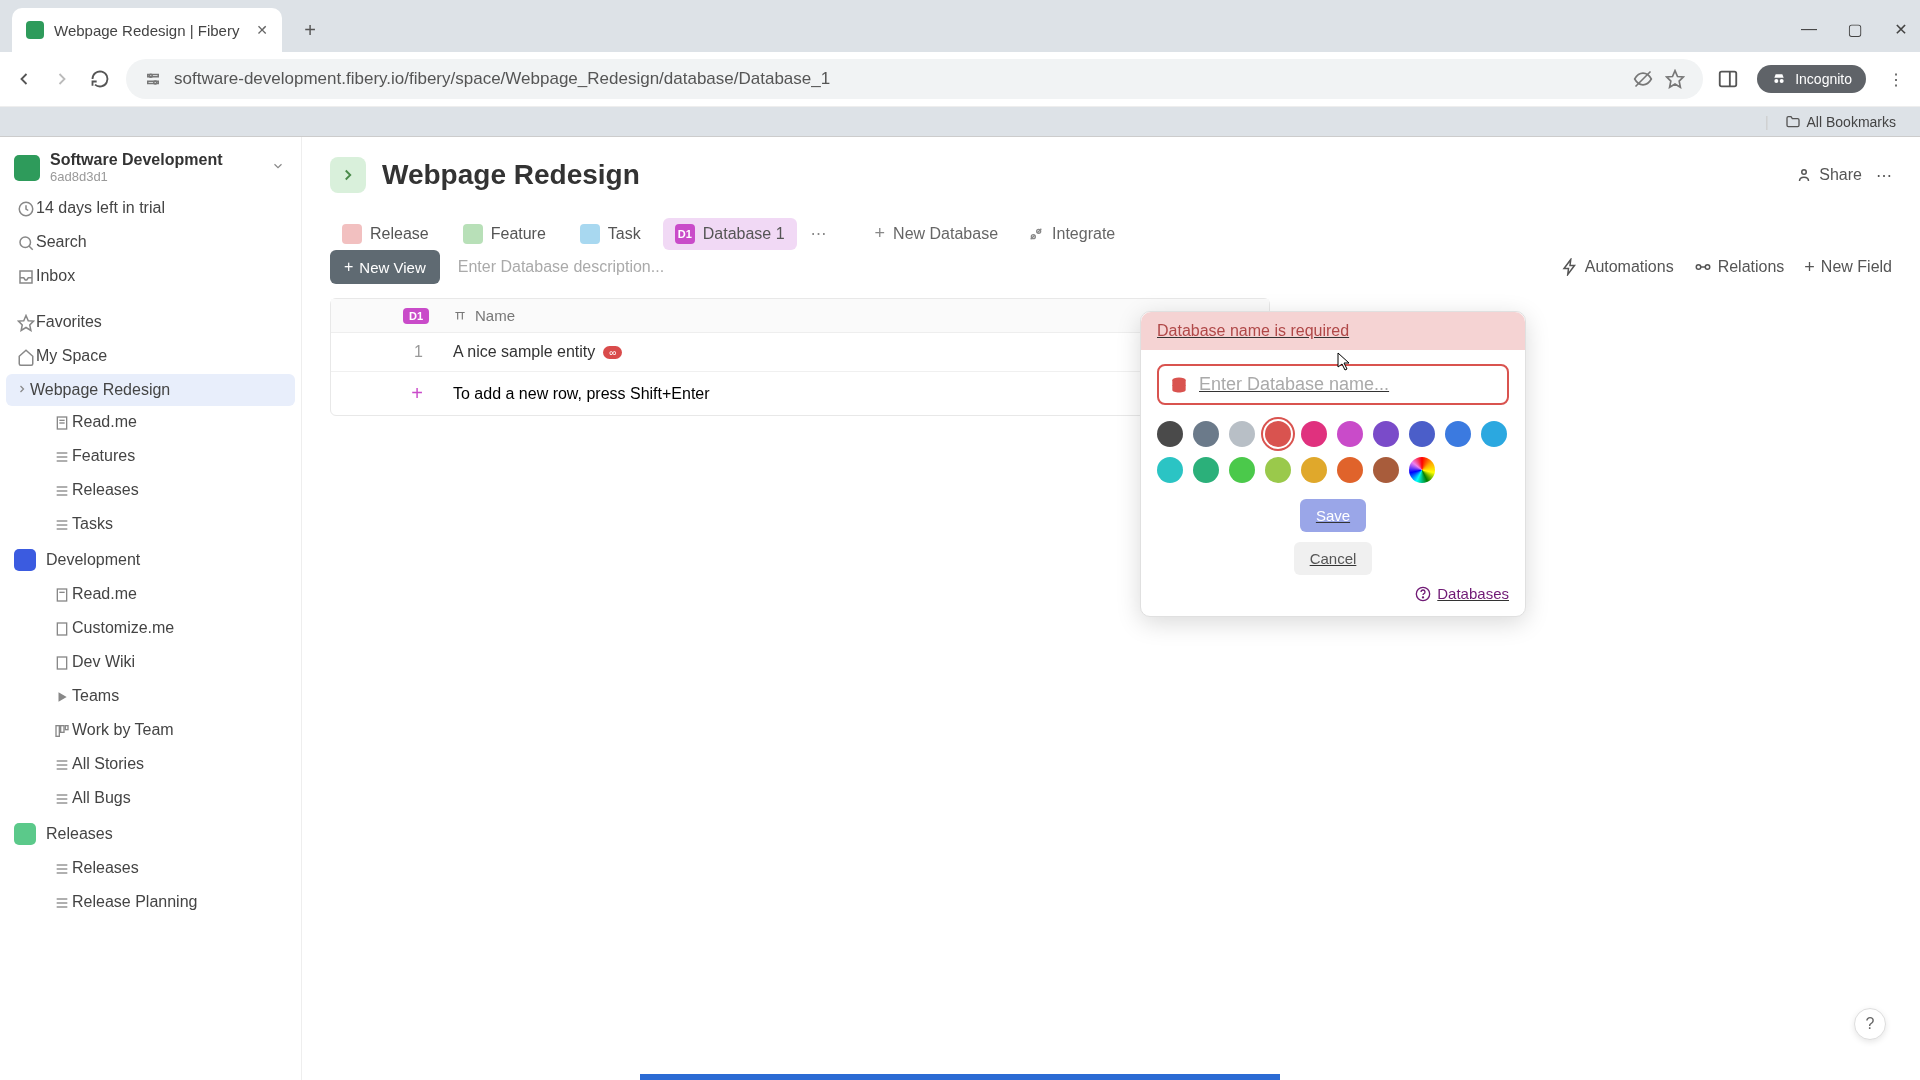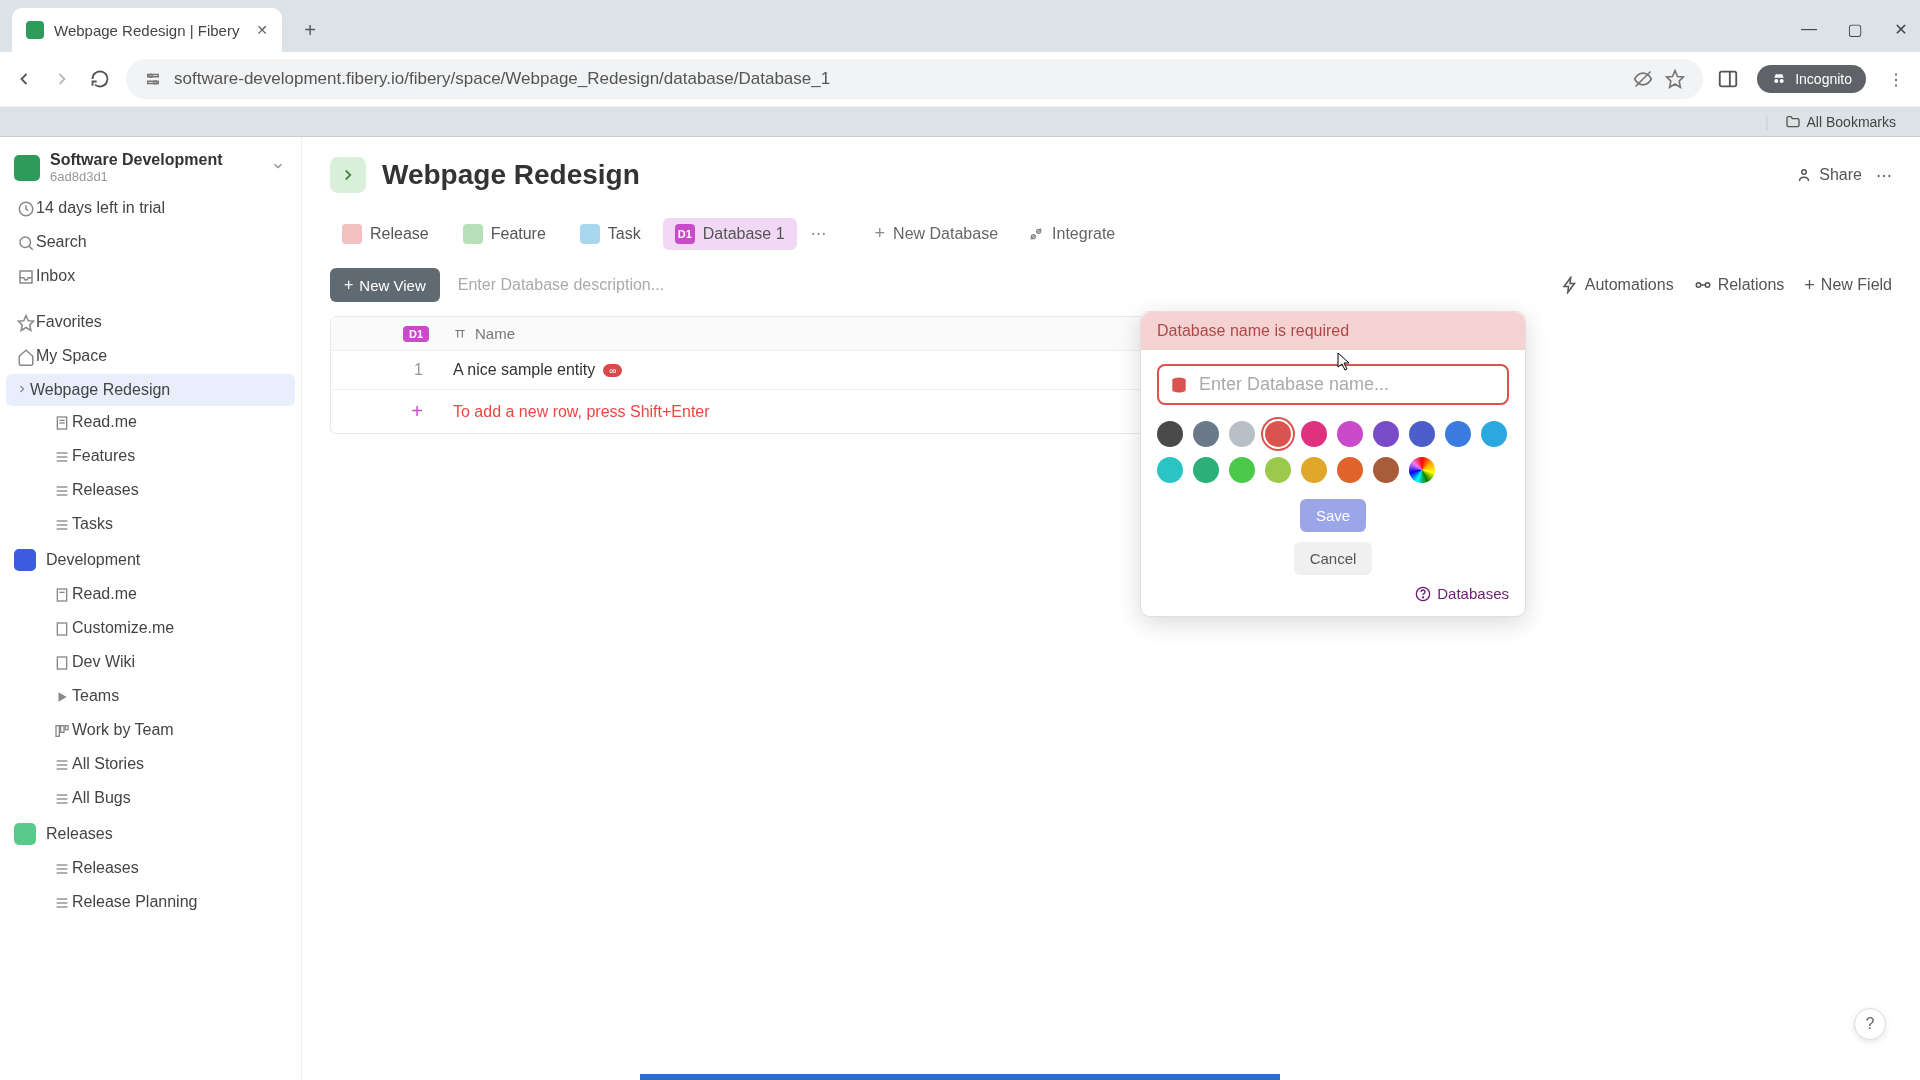--- a/index.html
+++ b/index.html
@@ -45,21 +45,21 @@
   .sb-expand { width: 14px; height: 14px; color: #aaa; }
 
   
   .main { flex: 1; padding: 20px 28px; position: relative; }
   .page-header { display: flex; align-items: center; gap: 16px; margin-bottom: 24px; }
   .ph-icon { width: 36px; height: 36px; background: #d9f0db; border-radius: 8px; display: flex; align-items: center; justify-content: center; color: #4a8a4a; }
   .ph-title { font-size: 28px; font-weight: 700; }
   .ph-actions { margin-left: auto; display: flex; align-items: center; gap: 14px; color: #555; }
   .ph-share { display: flex; align-items:center; gap:6px; font-size: 16px; }
 
-  .db-tabs { display: flex; align-items: center; gap: 10px; margin-bottom: 18px; }
+  .db-tabs { display: flex; align-items: center; gap: 10px; }
   .db-tab { display: flex; align-items: center; gap: 8px; padding: 6px 12px; border-radius: 6px; font-size: 16px; color: #555; }
   .db-tab .badge { width: 20px; height: 20px; border-radius: 4px; display: flex; align-items: center; justify-content: center; font-size: 11px; font-weight: 700; color: #fff; }
   .db-tab.release .badge { background: #f2c0c0; }
   .db-tab.feature .badge { background: #b8e0b8; }
   .db-tab.task .badge { background: #a8d8f0; }
   .db-tab.active { background: #f1d9f5; }
   .db-tab.active .badge { background: #c94bc9; }
   .db-tab-more { color: #888; padding: 0 4px; }
   .db-link { display: flex; align-items: center; gap: 8px; padding: 6px 10px; color: #666; font-size: 16px; }
 
@@ -73,24 +73,24 @@
   .dt-header { display: flex; background: #fafafa; border-bottom: 1px solid #eee; }
   .dt-h-num { width: 110px; display: flex; align-items: center; justify-content: flex-end; padding: 8px 12px; }
   .dt-h-num .db-badge { background: #c94bc9; color: #fff; font-size: 11px; font-weight: 700; border-radius: 4px; padding: 2px 6px; }
   .dt-h-name { flex: 1; display: flex; align-items: center; gap: 8px; padding: 8px 12px; color: #777; font-size: 15px; }
   .dt-row { display: flex; border-bottom: 1px solid #f0f0f0; }
   .dt-row:last-child { border-bottom: none; }
   .dt-num { width: 110px; padding: 10px 18px; color: #999; text-align: right; }
   .dt-cell { flex: 1; padding: 10px 12px; display: flex; align-items: center; gap: 8px; }
   .entity-pill { background: #d94b4b; color: #fff; border-radius: 10px; padding: 1px 6px; font-size: 10px; }
   .dt-add { color: #c94bc9; font-size: 20px; font-weight: 300; }
-  .dt-hint { color: #ef4444; }
+  .dt-hint { color: #000000; }
 
   
-  .popup { position: absolute; left: 838px; top: 174px; width: 386px; background: #fff; border: 1px solid #e0e0e0; border-radius: 10px; box-shadow: 0 6px 24px rgba(0,0,0,0.15); padding: 0 0 14px 0; }
+  .popup { position: absolute; left: 838px; top: 174px; width: 386px; background: #fff; border: 1px solid #e0e0e0; border-radius: 10px; box-shadow: 0 6px 24px rgba(0,0,0,0.15); padding: 0 0 14px 0; text-decoration: underline; }
   .popup-error { background: #f5d3d3; color: #b04848; padding: 10px 16px; font-size: 16px; border-radius: 10px 10px 0 0; }
   .popup-body { padding: 14px 16px 10px 16px; }
   .db-name-input { display: flex; align-items: center; gap: 10px; border: 2px solid #d9534f; border-radius: 8px; padding: 8px 10px; }
   .db-name-input input { border: none; outline: none; font-size: 18px; flex: 1; color: #333; }
   .db-name-input input::placeholder { color: #aaa; }
   .db-input-icon { width: 20px; height: 20px; }
   .color-grid { display: flex; flex-wrap: wrap; gap: 10px; margin-top: 16px; }
   .color-swatch { width: 26px; height: 26px; border-radius: 50%; }
   .color-swatch.selected { box-shadow: 0 0 0 2px #fff, 0 0 0 4px #d9534f; }
   .color-swatch.rainbow { background: conic-gradient(red,orange,yellow,green,cyan,blue,violet,red); }

